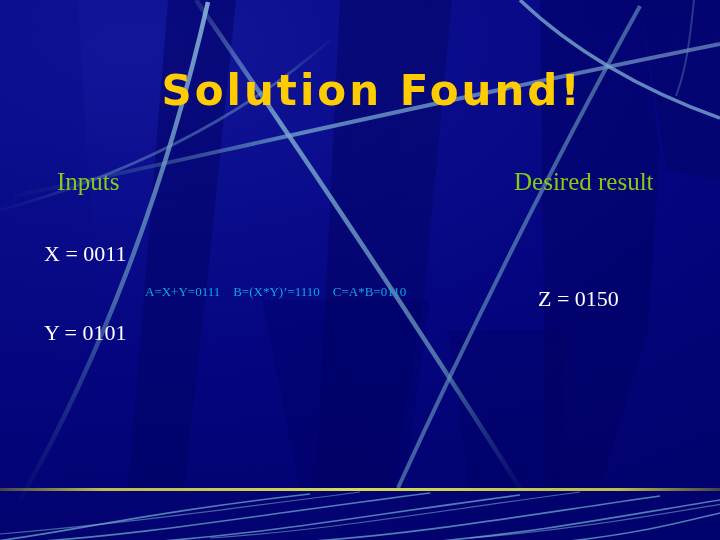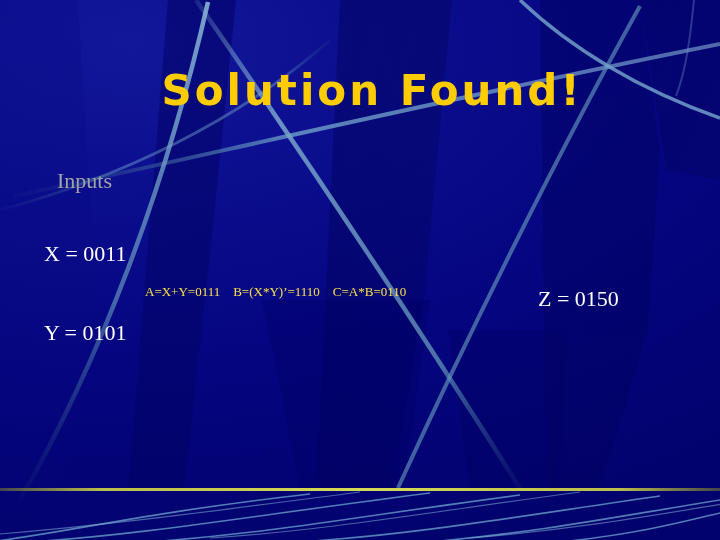--- a/index.html
+++ b/index.html
@@ -67,22 +67,22 @@
     font-weight: bold;
     font-size: 42px;
     letter-spacing: 3px;
     color: #ffcc00;
     white-space: nowrap;
     margin-left: 12px;
   }
 
   .lbl {
     position: absolute;
-    color: #a3a3a3;
-    font-size: 22px;
+    color: #84cc16;
+    font-size: 25px;
     white-space: nowrap;
   }
   .lbl-inputs   { left: 57px;  top: 168px; }
   .lbl-desired  { left: 514px; top: 168px; }
 
   .val {
     position: absolute;
     color: #ffffff;
     font-size: 22px;
     white-space: nowrap;
@@ -91,21 +91,21 @@
   .val-y { left: 44px;  top: 320px; }
   .val-z { left: 538px; top: 286px; }
 
   .eqrow {
     position: absolute;
     left: 145px;
     top: 284px;
     width: 380px;
     height: 18px;
     white-space: nowrap;
-    color: #fde047;
+    color: #0ea5e9;
     font-size: 13px;
     letter-spacing: 0px;
   }
   .eq { display: inline-block; }
   .eq + .eq { margin-left: 13px; }
 </style>
 </head>
 <body>
 
 <div id="slide">
@@ -196,20 +196,21 @@
     <g fill="none" stroke="#7fb0d4" stroke-width="1.2" opacity="0.55">
       <path d="M 0,44 C 120,34 220,20 360,2"></path>
       <path d="M 210,48 C 330,40 430,22 580,2"></path>
       <path d="M 470,48 C 570,40 650,26 722,14"></path>
     </g>
   </svg>
 
   <div class="title">Solution Found!</div>
 
   <div class="lbl lbl-inputs">Inputs</div>
+  <div class="lbl lbl-desired">Desired result</div>
 
   <div class="val val-x">X = 0011</div>
   <div class="val val-y">Y = 0101</div>
   <div class="val val-z">Z = 0150</div>
 
   <div class="eqrow">
     <span class="eq">A=X+Y=0111</span><span class="eq">B=(X*Y)’=1110</span><span class="eq">C=A*B=0110</span>
   </div>
 
 </div>

